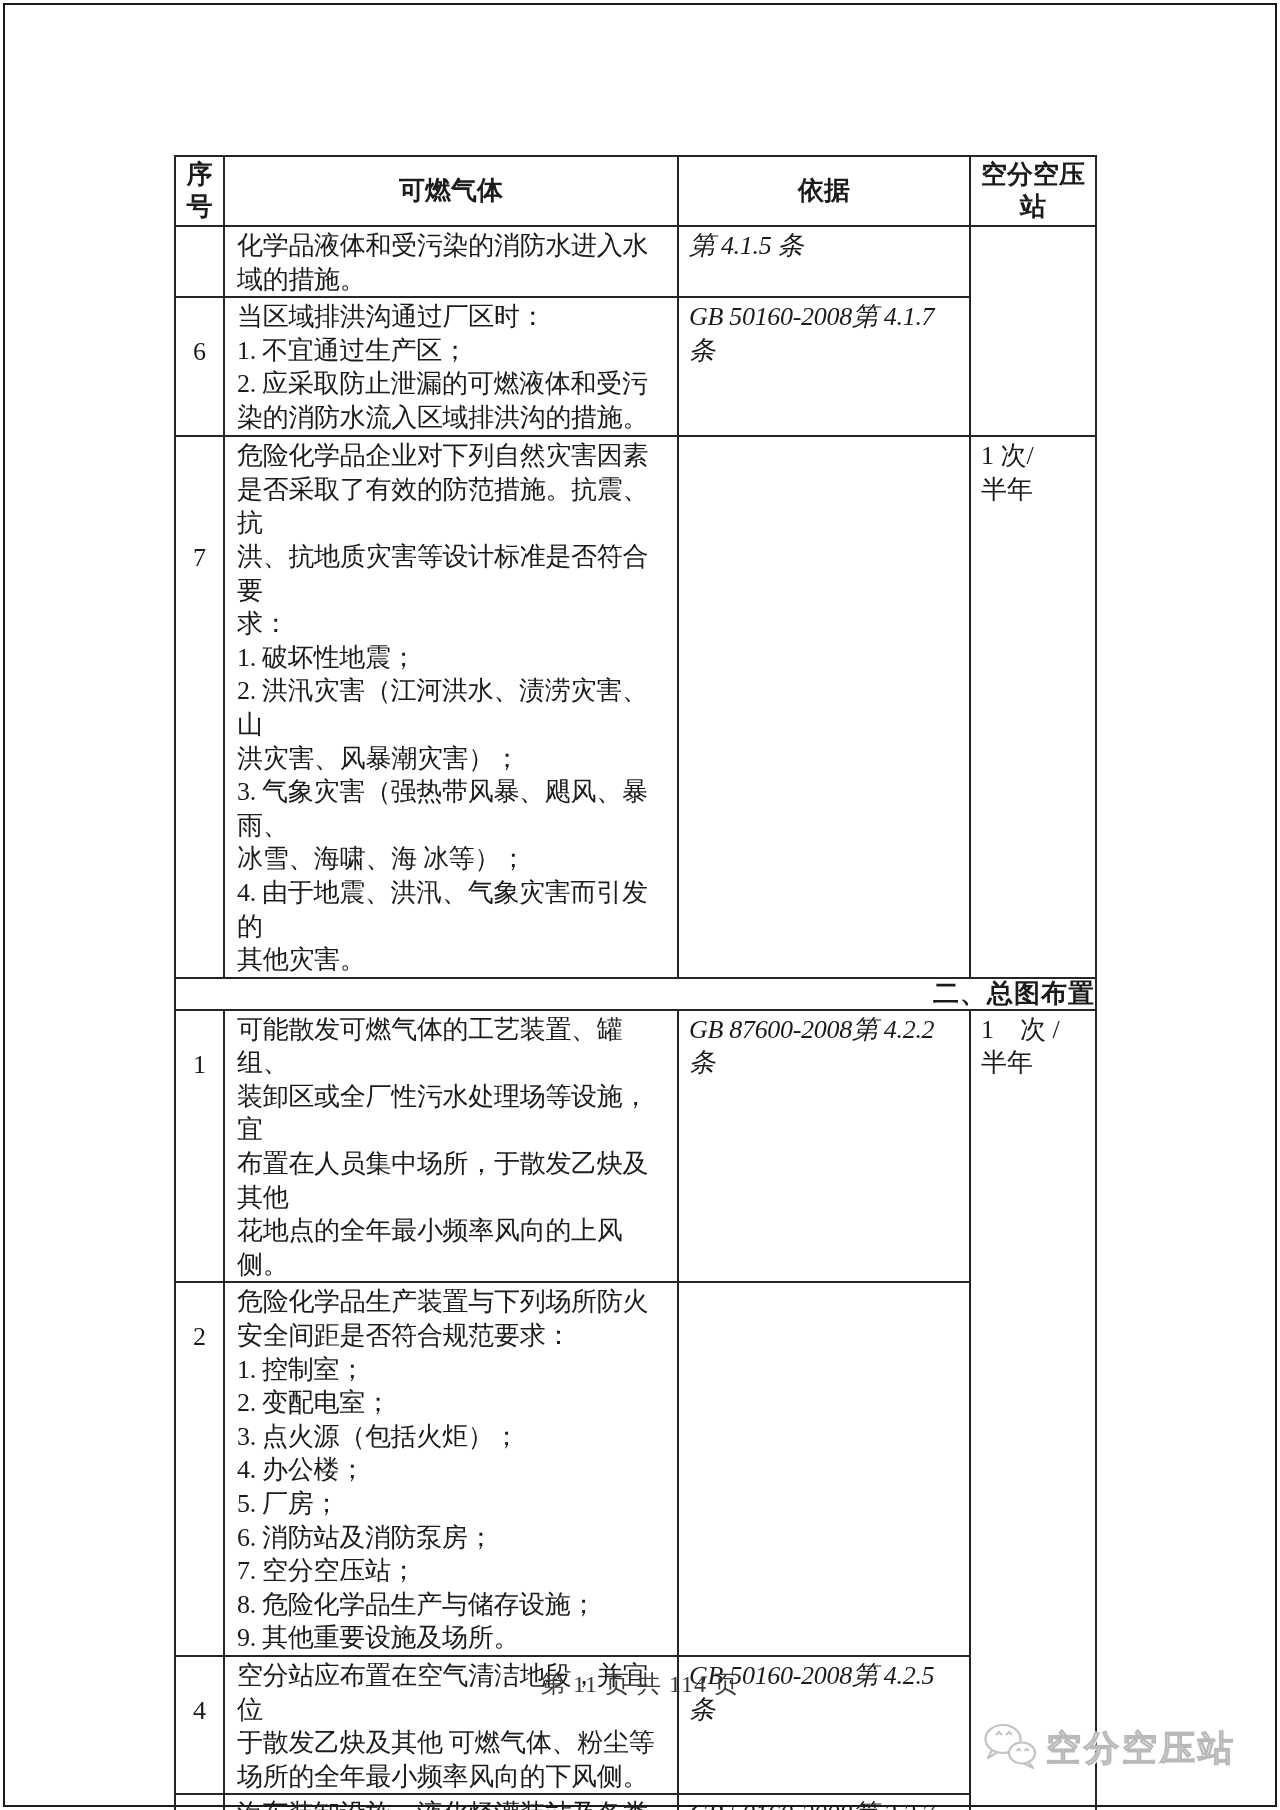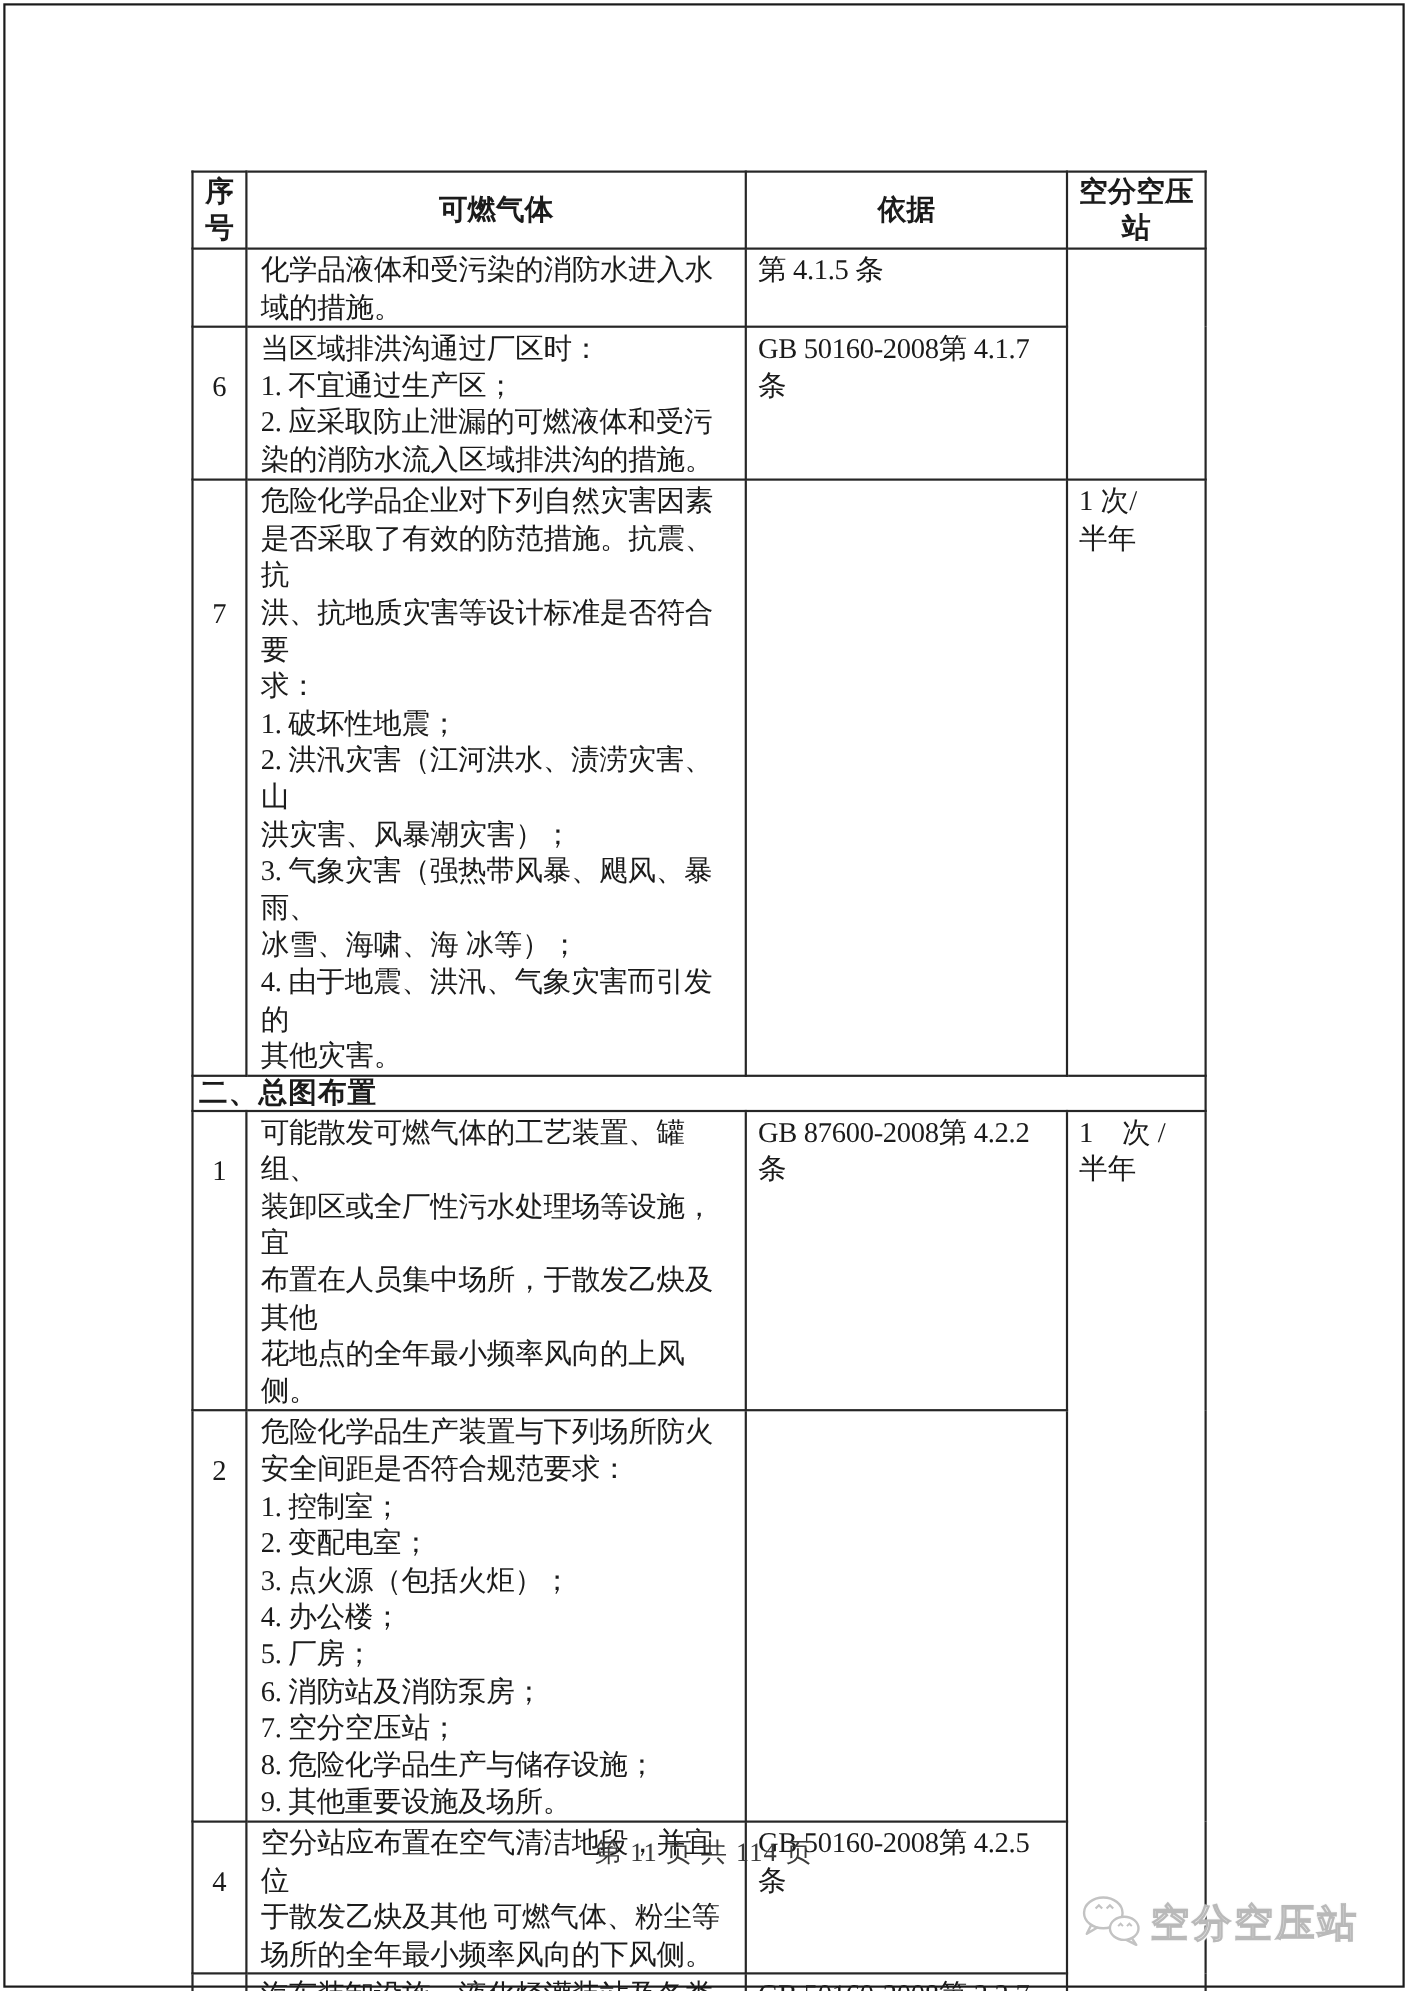--- a/index.html
+++ b/index.html
@@ -24,26 +24,26 @@
   .doc-table th,.doc-table td{
     border:2px solid #262626;vertical-align:top;overflow:hidden;
     padding:2px 6px 0 10px;
   }
   .doc-table th{
     font-weight:bold;text-align:center;vertical-align:middle;
     line-height:32px;padding:2px 10px;
   }
   tr.h-head{height:68px;padding-left:44px;}
   tr.rh65{height:65px;margin-left:35px;} tr.rh139{height:139px;} tr.rh369{height:369px;}
-  tr.rh34{height:24px;} tr.rh136{height:136px;} tr.rh371{height:371px;}
+  tr.rh34{height:24px;text-align:right;} tr.rh136{height:136px;} tr.rh371{height:371px;}
   tr.rh101{height:101px;}
   td.num{text-align:center;padding:37px 2px 0 2px;}
   td.num-l4{padding-top:104px;}
   td.content{white-space:pre-line;padding:2px 8px 0 12px;letter-spacing:-0.3px;}
-  td.basis{white-space:pre-line;letter-spacing:-0.3px;}
+  td.basis{white-space:pre-line;letter-spacing:-0.3px;font-style:italic;}
   td.freq{white-space:pre-line;}
   td.section-cell{
     font-weight:bold;line-height:30px;vertical-align:middle;
     padding:0 0 0 5px;letter-spacing:1px;
   }
   .footer{
     position:absolute;left:0;top:1668px;width:1280px;
     text-align:center;font-size:24px;color:#3a3a3a;letter-spacing:1px;
   }
   .watermark{

